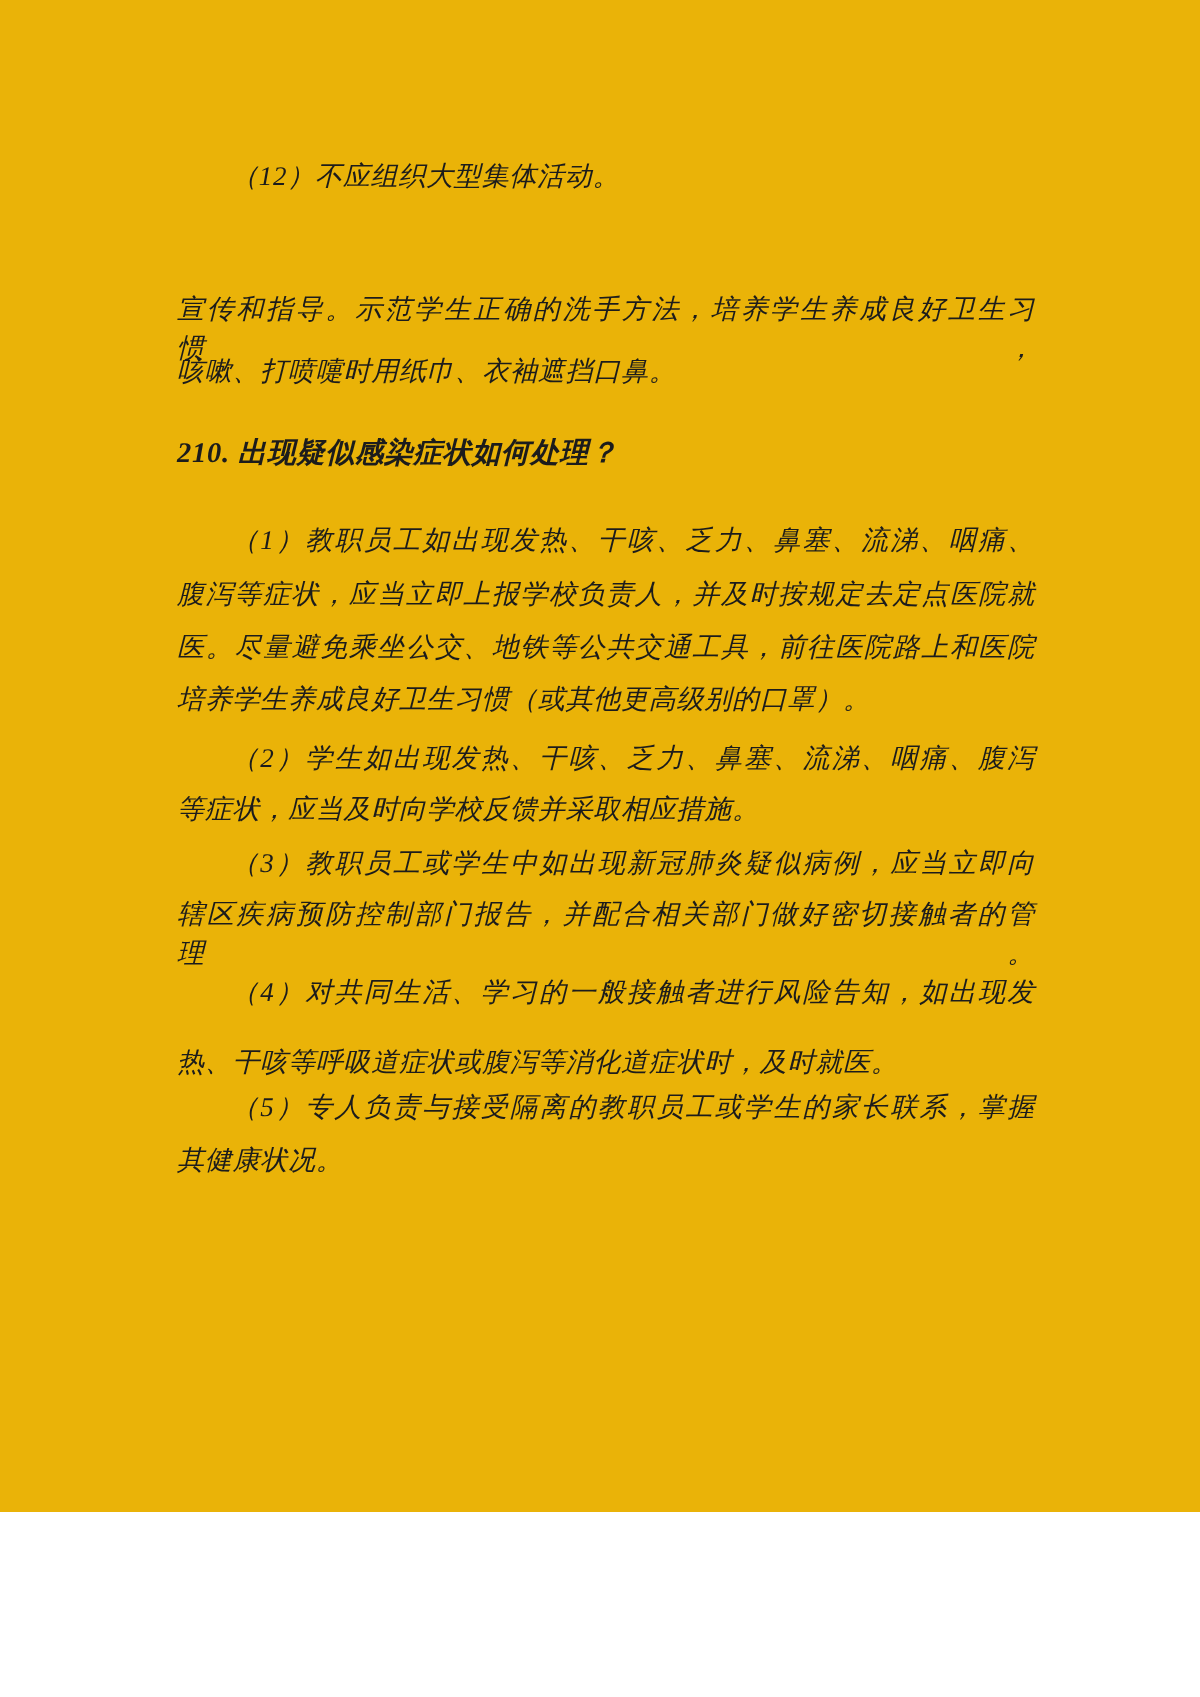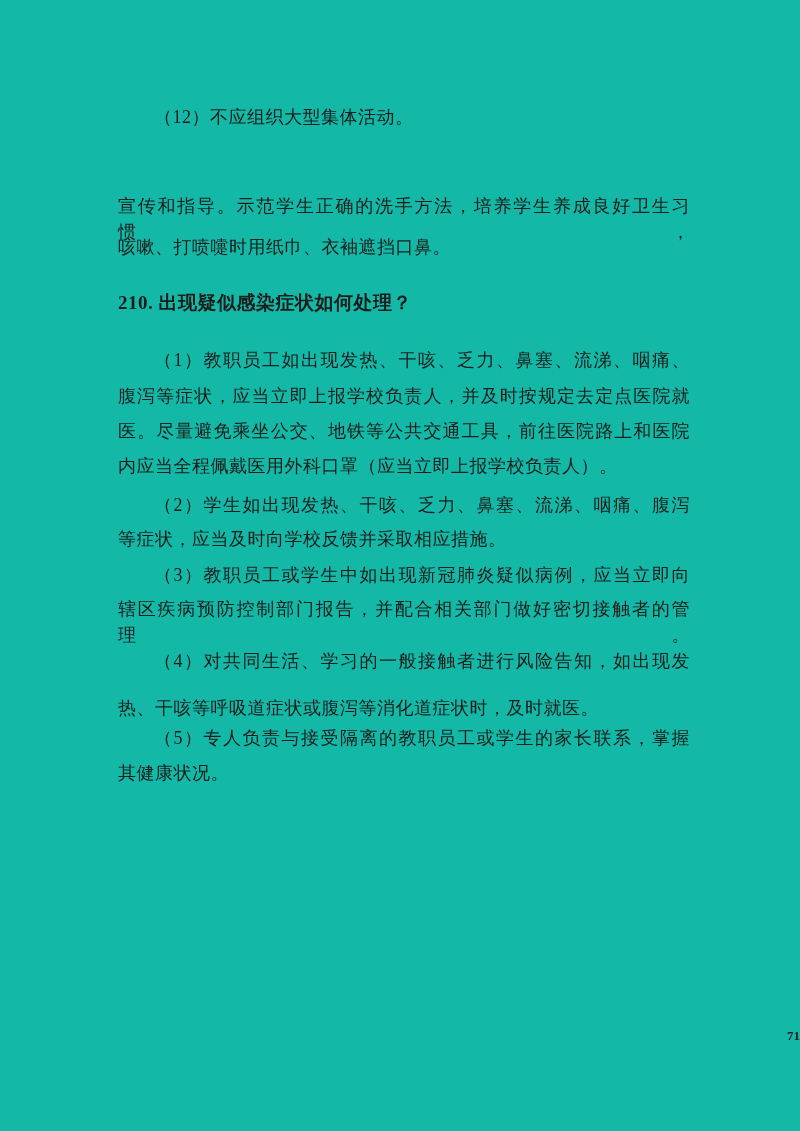--- a/index.html
+++ b/index.html
@@ -3,25 +3,26 @@
 <meta charset="utf-8">
 <style>
   html, body {
     margin: 0;
     padding: 0;
     background: #ffffff;
   }
   .page {
     position: relative;
     width: 800px;
-    height: 1131px;
-    background: #14b8a6;
+    height: 1008px;
+    background: #eab308;
     overflow: hidden;
     font-family: "Liberation Serif", "DejaVu Serif", serif;
     color: #1c1c1c;
+    font-style: italic;
   }
   .ln {
     position: absolute;
     left: 118px;
     width: 572px;
     font-size: 18px;
     line-height: 26px;
     letter-spacing: 0.5px;
     text-align: left;
   }
@@ -58,21 +59,21 @@
 
   <div class="ln ind" style="top:104px">（12）不应组织大型集体活动。</div>
   <div class="ln jf" style="top:193px">宣传和指导。示范学生正确的洗手方法，培养学生养成良好卫生习惯，</div>
   <div class="ln" style="top:234px">咳嗽、打喷嚏时用纸巾、衣袖遮挡口鼻。</div>
 
   <div class="ln hd" style="top:290px">210. 出现疑似感染症状如何处理？</div>
 
   <div class="ln ind jf" style="top:347px">（1）教职员工如出现发热、干咳、乏力、鼻塞、流涕、咽痛、</div>
   <div class="ln jf" style="top:383px">腹泻等症状，应当立即上报学校负责人，并及时按规定去定点医院就</div>
   <div class="ln jf" style="top:418px">医。尽量避免乘坐公交、地铁等公共交通工具，前往医院路上和医院</div>
-  <div class="ln" style="top:453px">内应当全程佩戴医用外科口罩（应当立即上报学校负责人）。</div>
+  <div class="ln" style="top:453px">培养学生养成良好卫生习惯（或其他更高级别的口罩）。</div>
 
   <div class="ln ind jf" style="top:492px">（2）学生如出现发热、干咳、乏力、鼻塞、流涕、咽痛、腹泻</div>
   <div class="ln" style="top:526px">等症状，应当及时向学校反馈并采取相应措施。</div>
 
   <div class="ln ind jf" style="top:562px">（3）教职员工或学生中如出现新冠肺炎疑似病例，应当立即向</div>
   <div class="ln jf" style="top:596px">辖区疾病预防控制部门报告，并配合相关部门做好密切接触者的管理。</div>
 
   <div class="ln ind jf" style="top:648px">（4）对共同生活、学习的一般接触者进行风险告知，如出现发</div>
   <div class="ln" style="top:695px">热、干咳等呼吸道症状或腹泻等消化道症状时，及时就医。</div>
 

